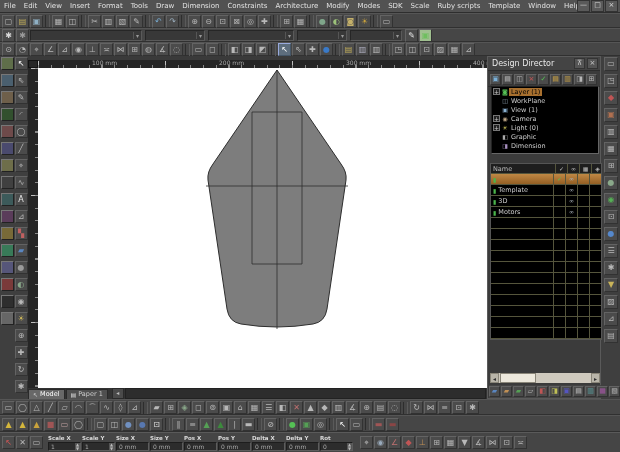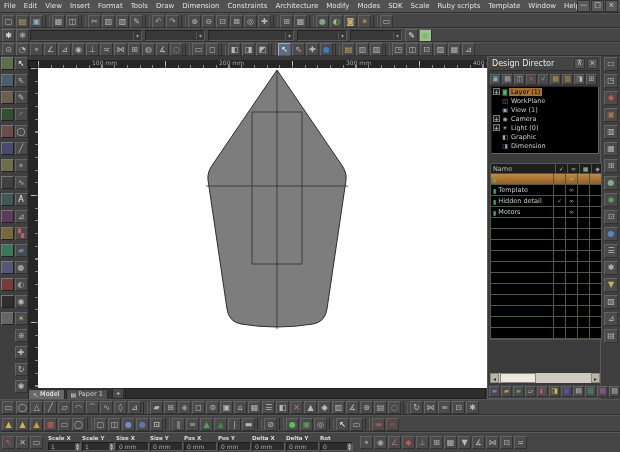--- a/index.html
+++ b/index.html
@@ -394,23 +394,23 @@
             <span>Template</span>
           </div>
           <div class="tc"></div>
           <div class="tc" style="color: rgb(168, 176, 184);">∞</div>
           <div class="tc"></div>
           <div class="tc"></div>
         </div>
         <div class="trow">
           <div class="tc-name">
             <span class="lyr-ico">▮</span>
-            <span>Hidden detail</span>
-          </div>
-          <div class="tc" style="color: rgb(154, 154, 154);">✓</div>
+            <span>3D</span>
+          </div>
+          <div class="tc"></div>
           <div class="tc" style="color: rgb(168, 176, 184);">∞</div>
           <div class="tc"></div>
           <div class="tc"></div>
         </div>
         <div class="trow">
           <div class="tc-name">
             <span class="lyr-ico">▮</span>
             <span>Motors</span>
           </div>
           <div class="tc"></div>

